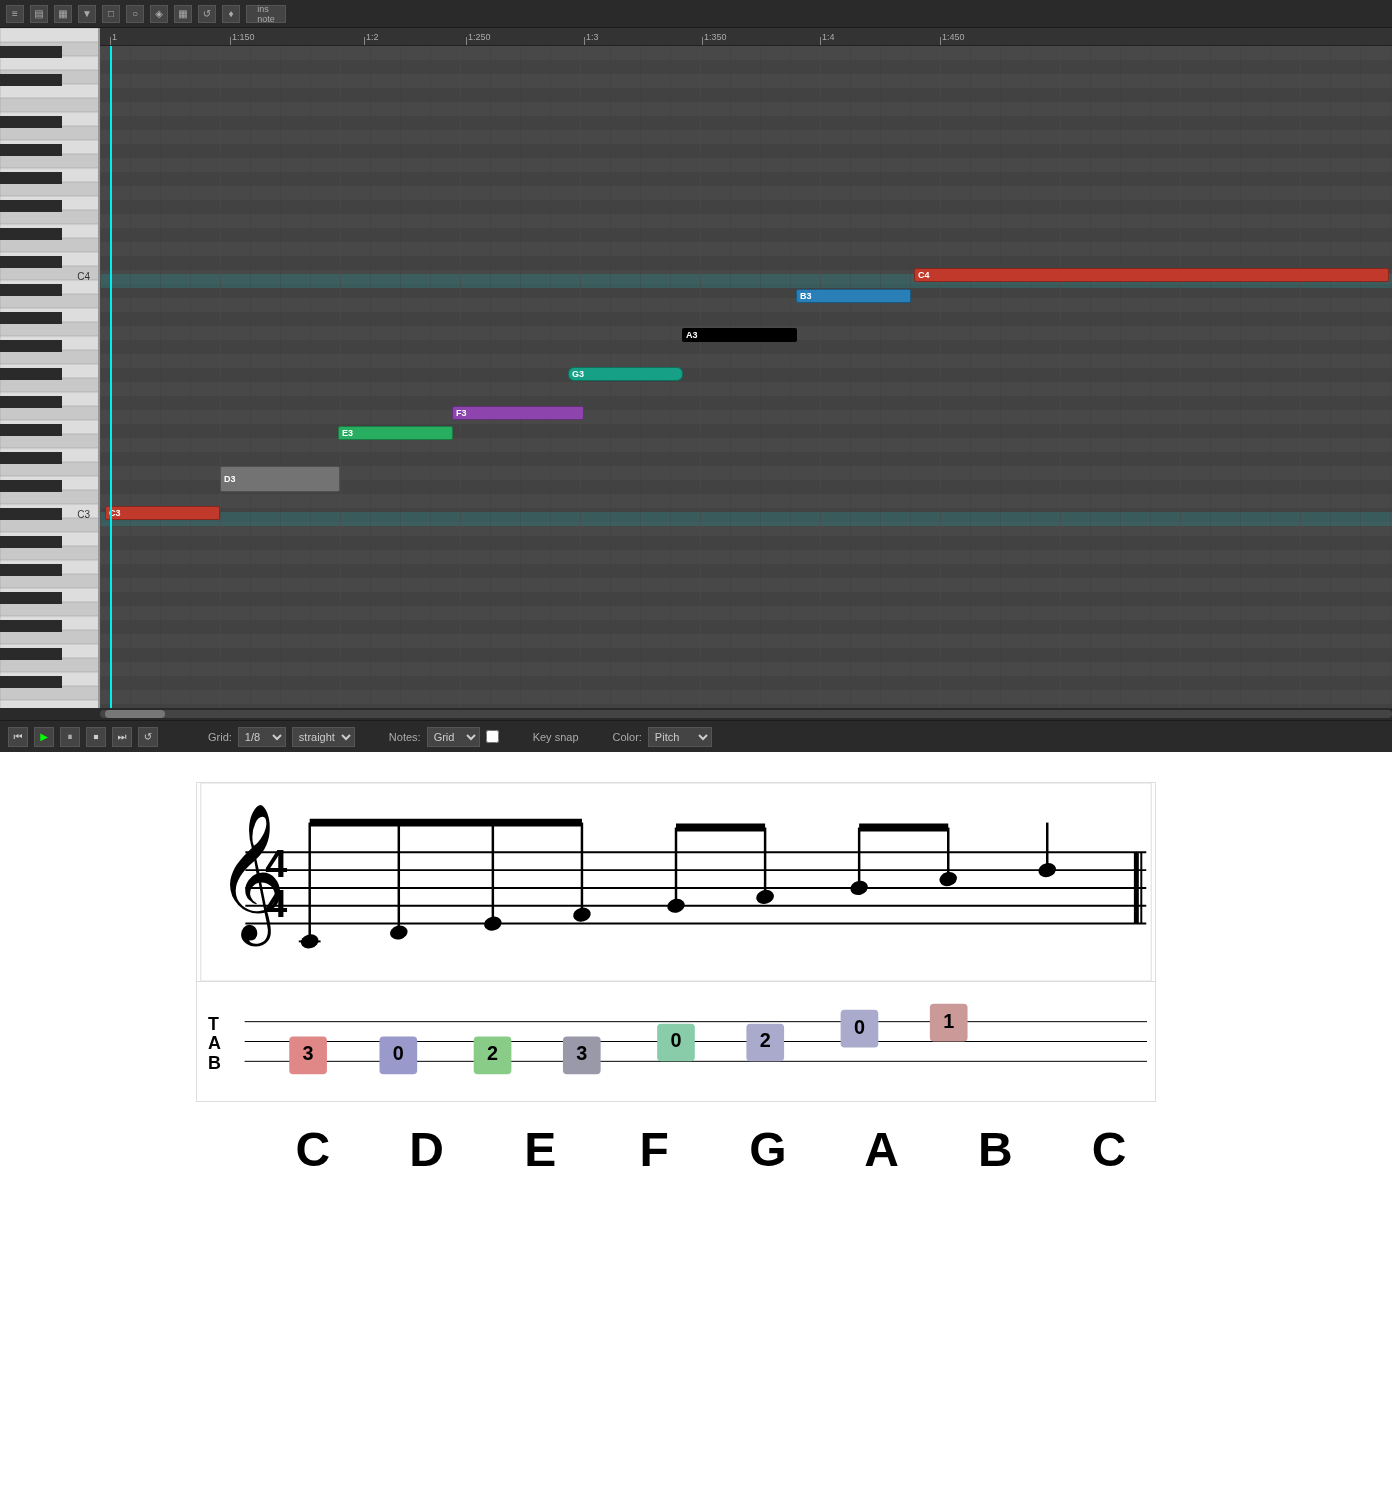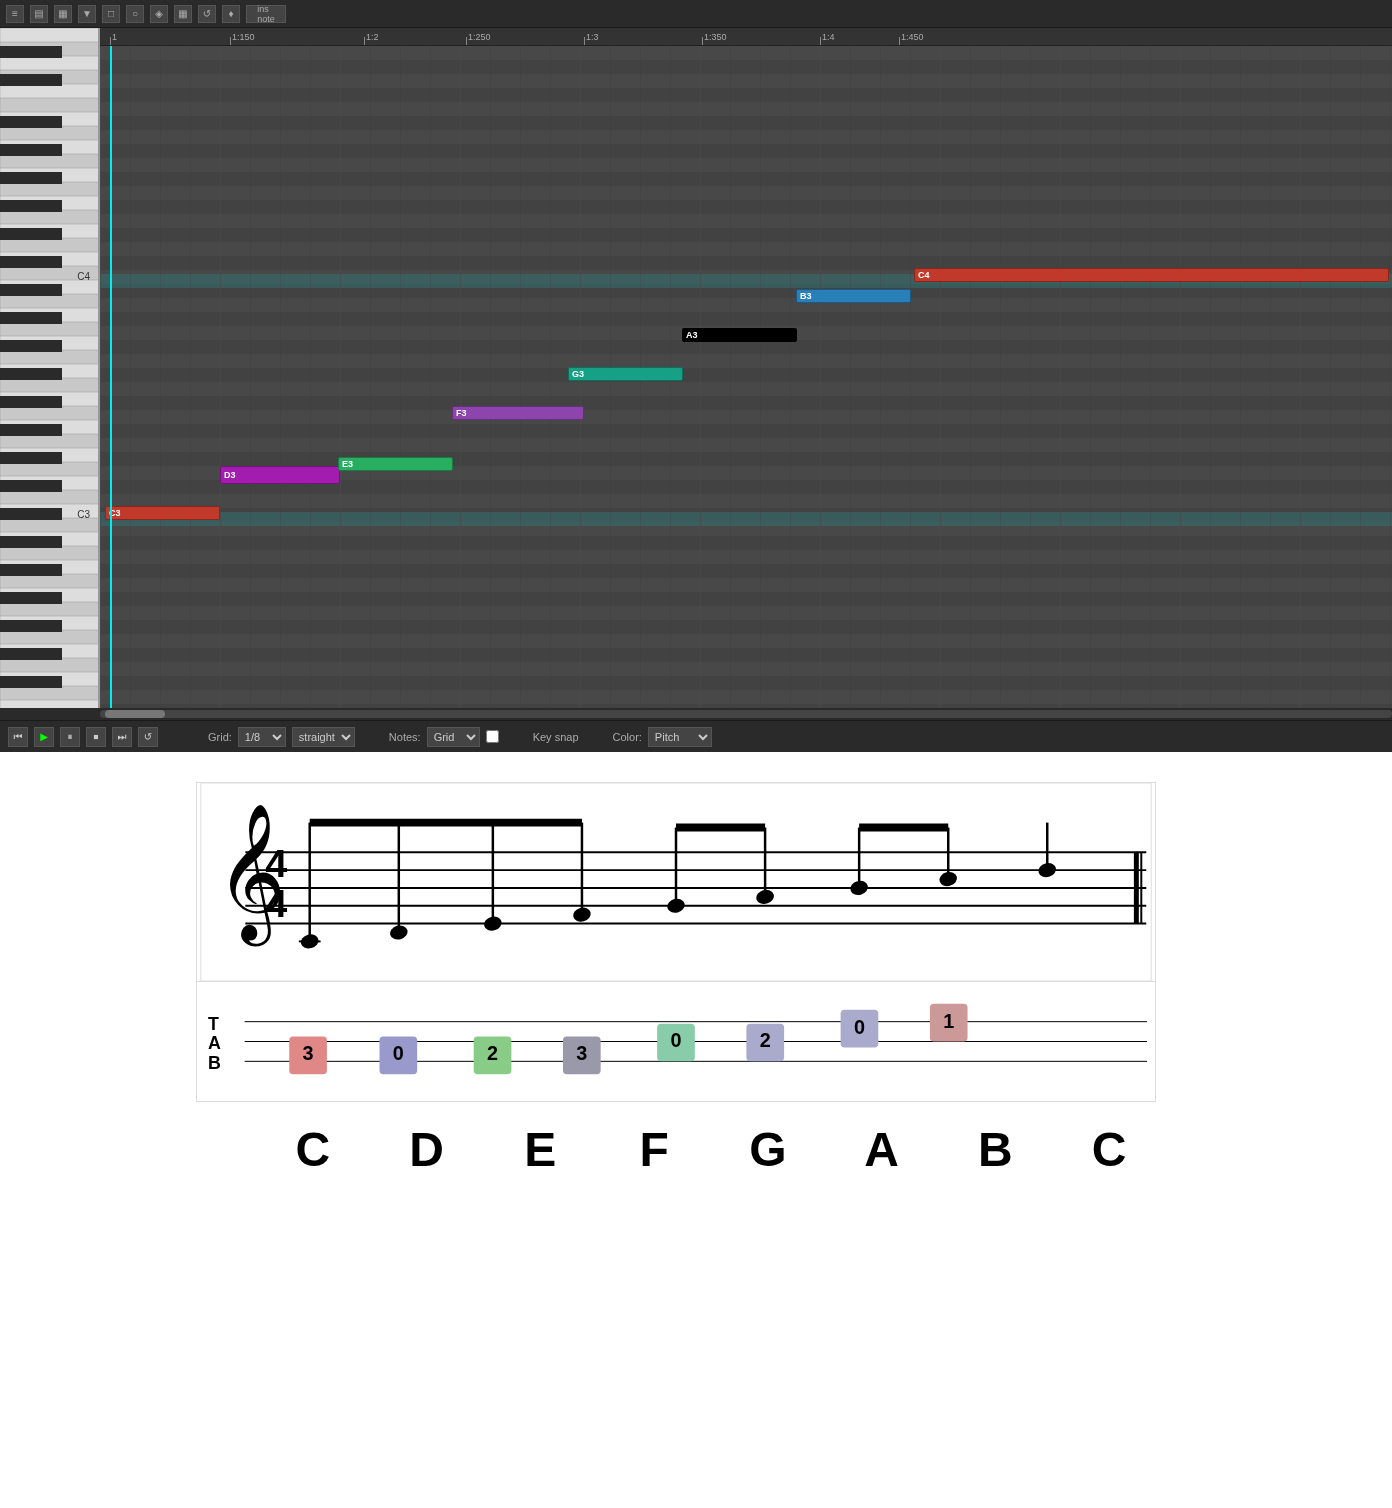--- a/index.html
+++ b/index.html
@@ -311,21 +311,21 @@
           </div>
         <div class="ruler-mark" style="left:484px;">
             <span>1:3</span>
           </div>
         <div class="ruler-mark" style="left:602px;">
             <span>1:350</span>
           </div>
         <div class="ruler-mark" style="left:720px;">
             <span>1:4</span>
           </div>
-        <div class="ruler-mark" style="left:799px;">
+        <div class="ruler-mark" style="left:840px;">
             <span>1:450</span>
           </div>
       </div>
 
       <svg style="position:absolute;top:18px;left:0;right:0;bottom:0;width:100%;height:calc(100% - 18px);">
         <defs>
           <pattern id="rowPattern" x="0" y="0" width="100%" height="28" patternUnits="userSpaceOnUse">
             <rect x="0" y="0" width="100%" height="14" fill="#484848"></rect>
             <rect x="0" y="14" width="100%" height="14" fill="#424242"></rect>
           </pattern>
@@ -345,27 +345,27 @@
 
         <rect x="0" y="0" width="100%" height="100%" fill="url(#barPattern)"></rect>
 
         <rect x="0" y="0" width="100%" height="100%" fill="url(#vlinePattern)" opacity="0.5"></rect>
       </svg>
 
       <div class="playhead" style="left:10px;top:18px;"></div>
 
       <div class="note-block" style="left:5px; top:478px; width:115px; height:14px; background:#c0392b;">C3</div>
 
-      <div class="note-block" style="left:120px; top:438px; width:120px; height:18px; background:#a21caf;">D3</div>
-
-      <div class="note-block" style="left:238px; top:398px; width:115px; height:14px; background:#27ae60;margin-top:31px;">E3</div>
+      <div class="note-block" style="left:120px; top:438px; width:120px; height:26px; background:#737373;">D3</div>
+
+      <div class="note-block" style="left:238px; top:398px; width:115px; height:14px; background:#27ae60;">E3</div>
 
       <div class="note-block" style="left:352px; top:378px; width:132px; height:14px; background:#8e44ad;">F3</div>
 
-      <div class="note-block" style="left:468px; top:339px; width:115px; height:14px; background:#16a085;">G3</div>
+      <div class="note-block" style="left:468px; top:339px; width:115px; height:14px; background:#16a085;border-radius:6px;">G3</div>
 
       <div class="note-block" style="left:582px; top:300px; width:115px; height:14px; background:#000000;">A3</div>
 
       <div class="note-block" style="left:696px; top:261px; width:115px; height:14px; background:#2980b9;">B3</div>
 
       <div class="note-block" style="left:814px; top:240px; width:475px; height:14px; background:#c0392b;">C4</div>
 
     </div>
   </div>
 

